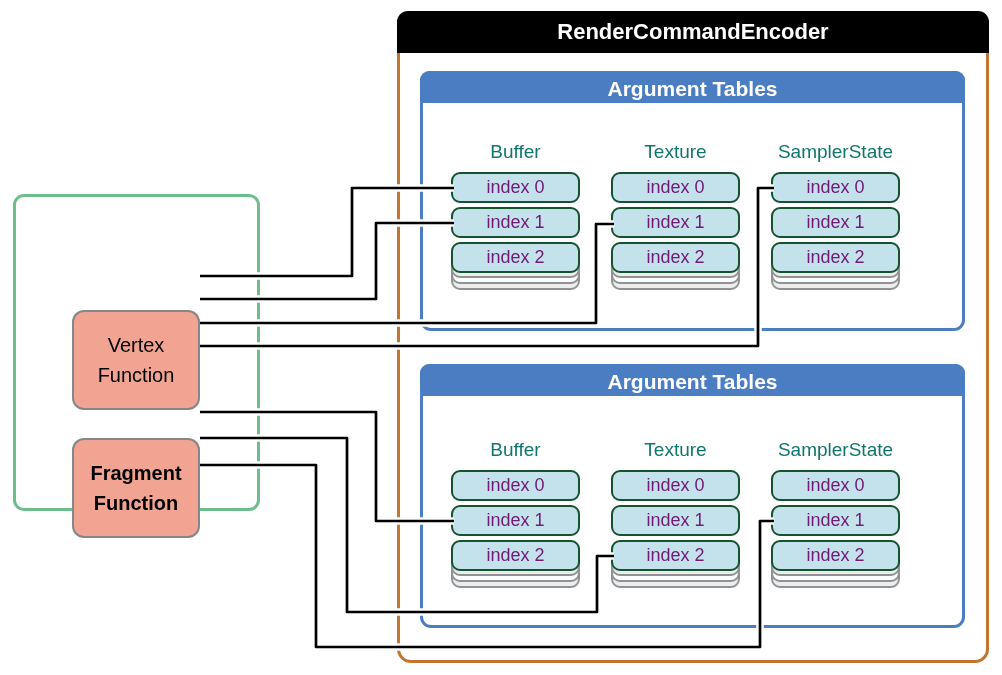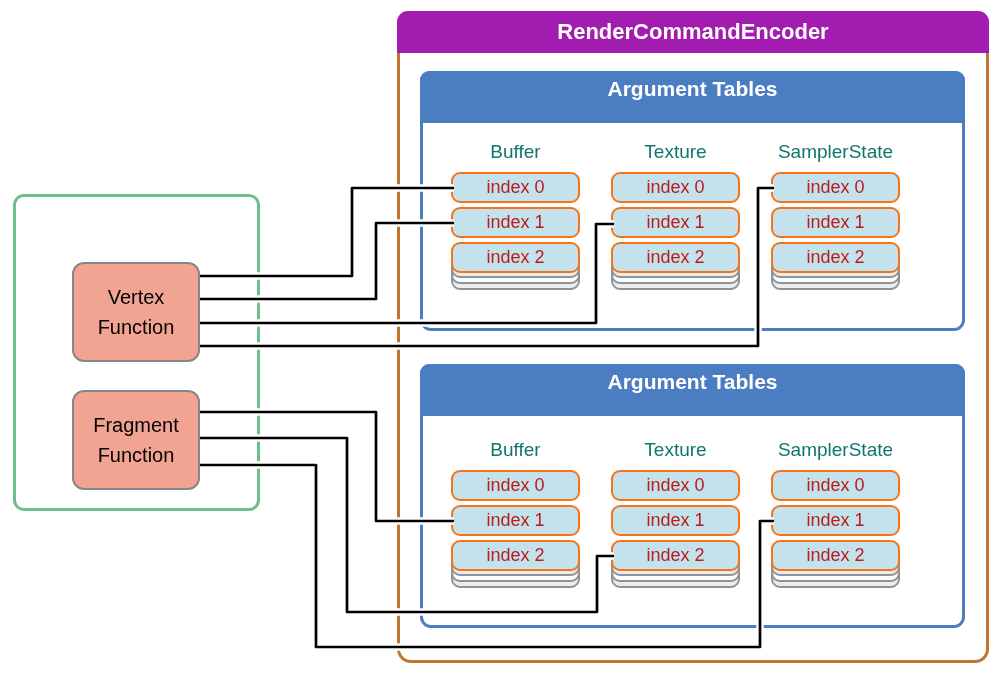--- a/index.html
+++ b/index.html
@@ -6,58 +6,58 @@
   .stage {
     position:relative; width:1002px; height:675px; background:#fff;
     font-family:"Liberation Sans", sans-serif; overflow:hidden;
   }
   .abs { position:absolute; box-sizing:border-box; }
 
   
   .encoder-box { left:397px; top:11px; width:592px; height:652px;
     border:3px solid #C1752F; border-radius:14px; background:#fff; }
   .encoder-hdr { left:397px; top:11px; width:592px; height:42px;
-    background:#a21caf; border-radius:11px 11px 0 0;
+    background:#000000; border-radius:11px 11px 0 0;
     color:#fff; font-weight:bold; font-size:22px; line-height:42px; text-align:center; }
 
   .table-box { width:545px; border:3px solid #4B7DC2; border-radius:11px; background:#fff; }
   .t1 { left:420px; top:71px;  height:260px; }
   .t2 { left:420px; top:364px; height:264px; }
-  .table-hdr { width:545px; height:52px; background:#4B7DC2; border-radius:9px 9px 0 0;
+  .table-hdr { width:545px; height:32px; background:#4B7DC2; border-radius:9px 9px 0 0;
     color:#fff; font-weight:bold; font-size:21px; line-height:36px; text-align:center; }
   .th1 { left:420px; top:71px; }
   .th2 { left:420px; top:364px; }
 
   .pipeline-box { left:13px; top:194px; width:247px; height:317px;
     border:3px solid #6EBE8D; border-radius:11px; background:#fff; }
   .pipeline-hdr { left:13px; top:194px; width:247px; height:34px;
     background:#6EBE8D; border-radius:8px 8px 0 0;
     color:#fff; font-weight:bold; font-size:21px; line-height:34px; text-align:center; }
 
   
   .col-label { width:129px; height:24px; font-size:19px; color:#0f766e;
     text-align:center; line-height:24px; }
 
   
   .cell { width:129px; height:31px; background:#C4E2EB;
-    border:2px solid #f97316; border-radius:9px;
-    font-size:18px; color:#b91c1c; text-align:center; line-height:27px; z-index:5; }
+    border:2px solid #14532d; border-radius:9px;
+    font-size:18px; color:#701a75; text-align:center; line-height:27px; z-index:5; }
   .stackA, .stackB, .stackC { width:129px; height:30px; border-radius:9px;
     border:2px solid #909295; }
   .stackA { background:#ECEEee; z-index:4; }
   .stackB { background:#FBFCFC; z-index:3; }
   .stackC { background:#ECEEEE; z-index:2; }
 
   
   .func { left:72px; width:128px; height:100px; background:#F2A492;
     border:2px solid #85878A; border-radius:12px;
     display:flex; align-items:center; justify-content:center; text-align:center;
-    font-size:20px; line-height:30px; color:#000; padding:10px 8px; }
+    font-size:20px; line-height:30px; color:#000; padding:10px 8px;margin-top:48px; }
   .vertex { top:262px; }
-  .fragment { top:390px; }
+  .fragment { top:390px;font-weight:bold; }
 
   
   .wires { position:absolute; left:0; top:0; z-index:50; pointer-events:none; }
   .casing { fill:none; stroke:#ffffff; stroke-width:7.5; stroke-linejoin:round; }
   .wire   { fill:none; stroke:#000000; stroke-width:2.7; stroke-linejoin:round; }
 </style>
 </head>
 <body>
 
 <div class="stage">

